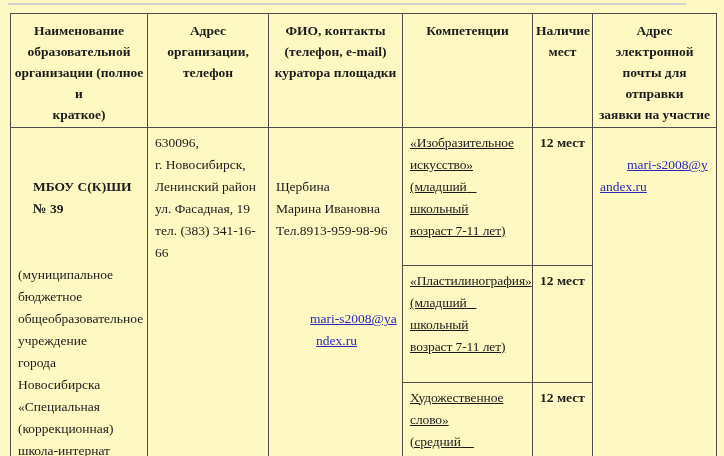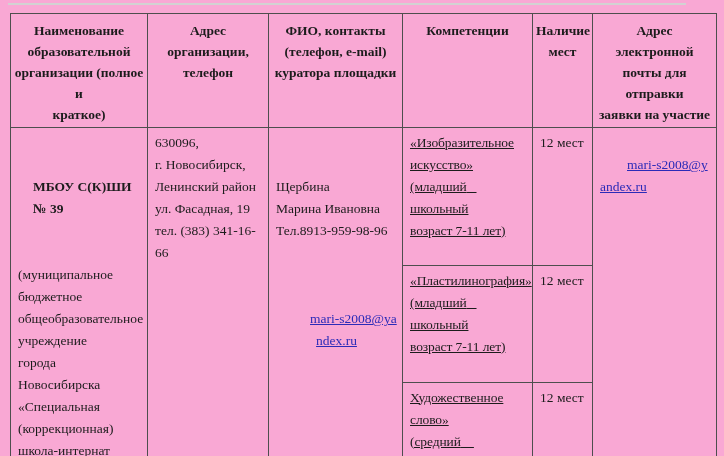--- a/index.html
+++ b/index.html
@@ -4,21 +4,21 @@
 <style>
   html, body {
     margin: 0;
     padding: 0;
     background: #ffffff;
   }
   .canvas {
     position: relative;
     width: 724px;
     height: 456px;
-    background: #f9a8d4;
+    background: #fef9c3;
     overflow: hidden;
     font-family: "Liberation Serif", "DejaVu Serif", serif;
     color: #1c1c1c;
   }
   .top-divider {
     position: absolute;
     left: 8px;
     top: 3px;
     width: 678px;
     height: 2px;
@@ -62,21 +62,21 @@
   .org-rest { white-space: pre-wrap; }
   .curator-cell { padding-left: 8px; }
   .curator-email-wrap { text-align: center; }
   .comp-cell {
     font-size: 13px;
     padding: 4px 2px 0 6px;
     letter-spacing: -0.1px;
     text-decoration: underline;
   }
   .seats-cell {
-    font-weight: normal;
+    font-weight: bold;
     padding: 4px 2px 0 10px;
   }
   .email-cell {
     font-size: 13px;
     padding: 4px 2px 0 4px;
   }
   a.link {
     color: #2b2bb8;
     text-decoration: underline;
     cursor: pointer;

